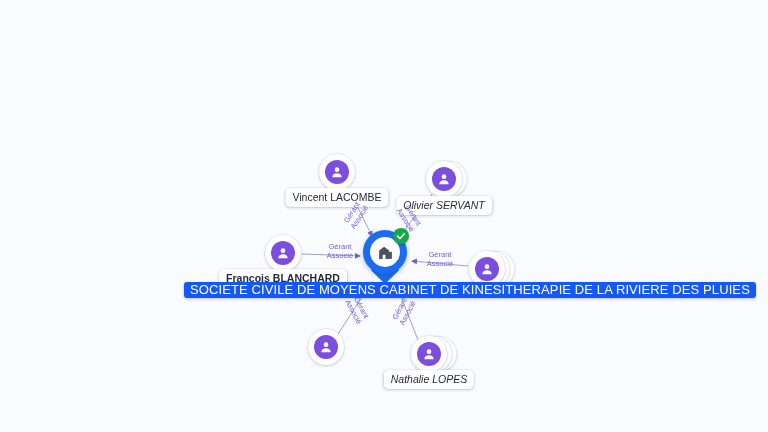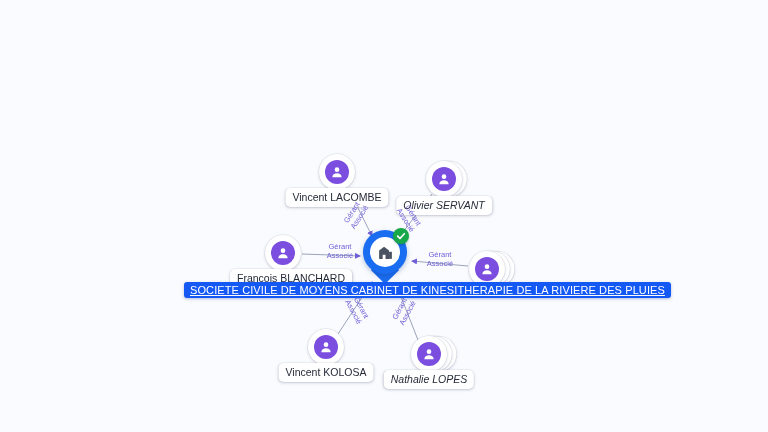--- a/index.html
+++ b/index.html
@@ -141,28 +141,27 @@
 
   
   .company-banner {
     position: absolute;
     left: 184px;
     top: 234px;
     height: 16px;
     line-height: 16px;
     background: #1559f5;
     color: #ffffff;
-    font-size: 11px;
+    font-size: 13px;
     letter-spacing: .1px;
     padding: 0 6px;
     border-radius: 3px;
     white-space: nowrap;
     box-shadow: 0 1px 3px rgba(20,50,140,.3);
     z-index: 40;
-    text-decoration: underline;
   }
 
   
   .edge-label {
     position: absolute;
     color: #6e5fd6;
     font-size: 7.5px;
     line-height: 8.5px;
     text-align: center;
     white-space: nowrap;
@@ -222,21 +221,21 @@
     <div class="card-stack">
       <div class="card s1"></div>
     </div>
     <div class="avatar">
       <svg width="14" height="14" viewBox="0 0 24 24" fill="#ffffff">
           <circle cx="12" cy="8" r="4"></circle>
           <path d="M4 21c0-4.4 3.6-7 8-7s8 2.6 8 7z"></path>
         </svg>
     </div>
   </div>
-  <div class="node-label" style="left:291px; top:221px;">François BLANCHARD</div>
+  <div class="node-label" style="left:283px; top:221px;font-weight:bold;">François BLANCHARD</div>
 
   <div class="node" style="left:487px; top:221px;">
     <div class="card-stack">
       <div class="card s3"></div>
       <div class="card s2"></div>
       <div class="card s1"></div>
     </div>
     <div class="avatar">
       <svg width="14" height="14" viewBox="0 0 24 24" fill="#ffffff">
           <circle cx="12" cy="8" r="4"></circle>
@@ -249,21 +248,20 @@
     <div class="card-stack">
       <div class="card s1"></div>
     </div>
     <div class="avatar">
       <svg width="14" height="14" viewBox="0 0 24 24" fill="#ffffff">
           <circle cx="12" cy="8" r="4"></circle>
           <path d="M4 21c0-4.4 3.6-7 8-7s8 2.6 8 7z"></path>
         </svg>
     </div>
   </div>
-  <div class="node-label" style="left:326px; top:315px;">Vincent KOLOSA</div>
 
   <div class="node" style="left:429px; top:306px;">
     <div class="card-stack">
       <div class="card s3"></div>
       <div class="card s2"></div>
       <div class="card s1"></div>
     </div>
     <div class="avatar">
       <svg width="14" height="14" viewBox="0 0 24 24" fill="#ffffff">
           <circle cx="12" cy="8" r="4"></circle>

